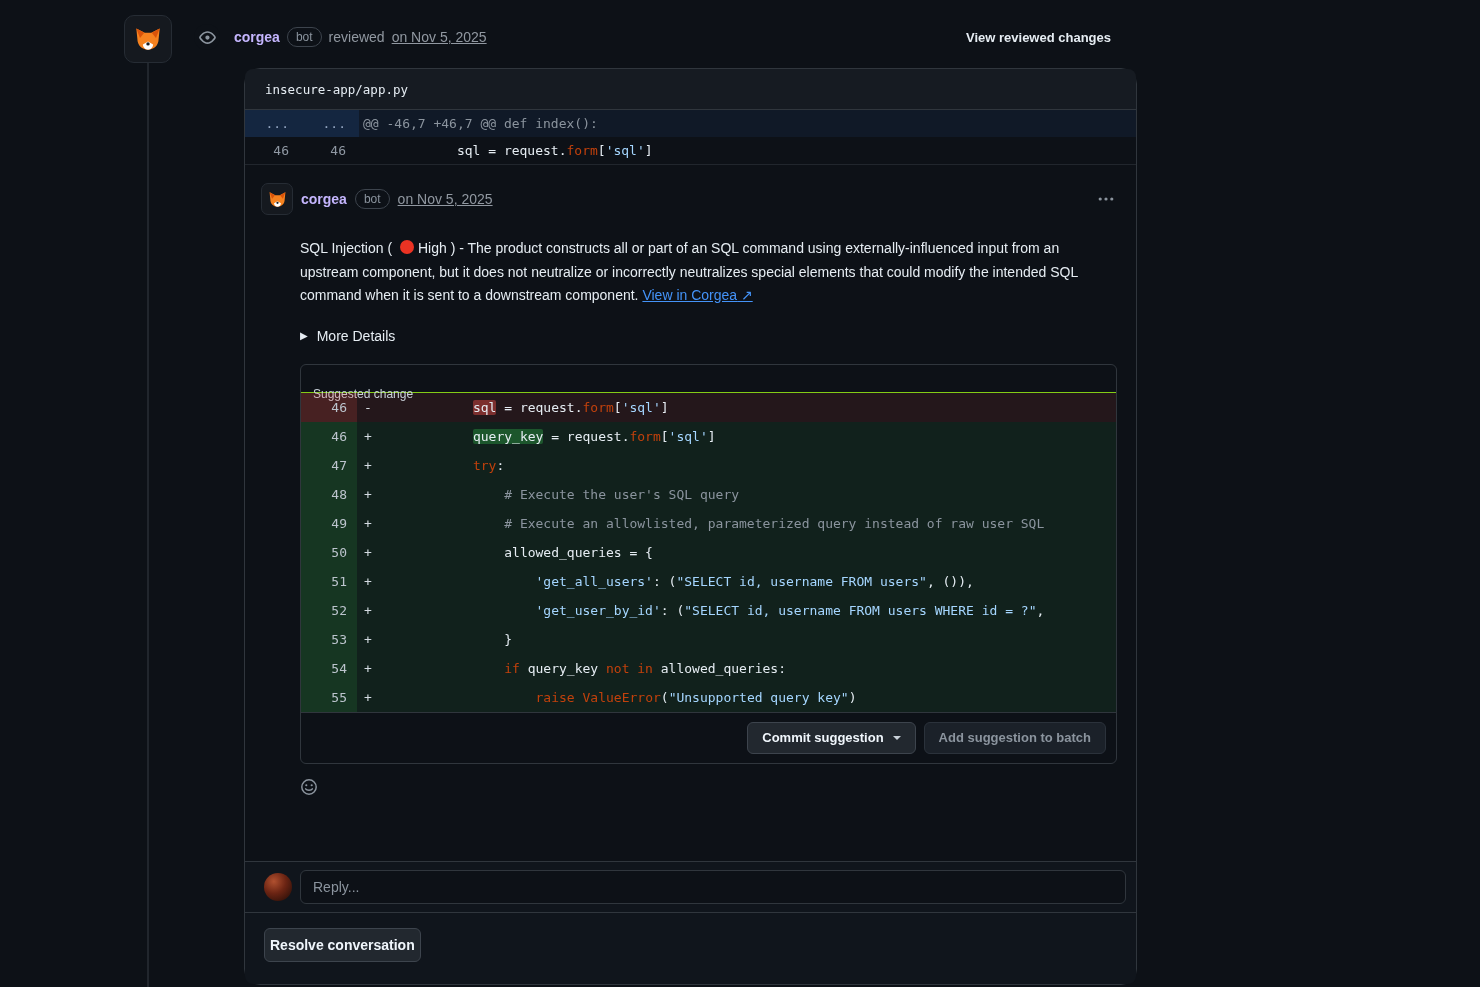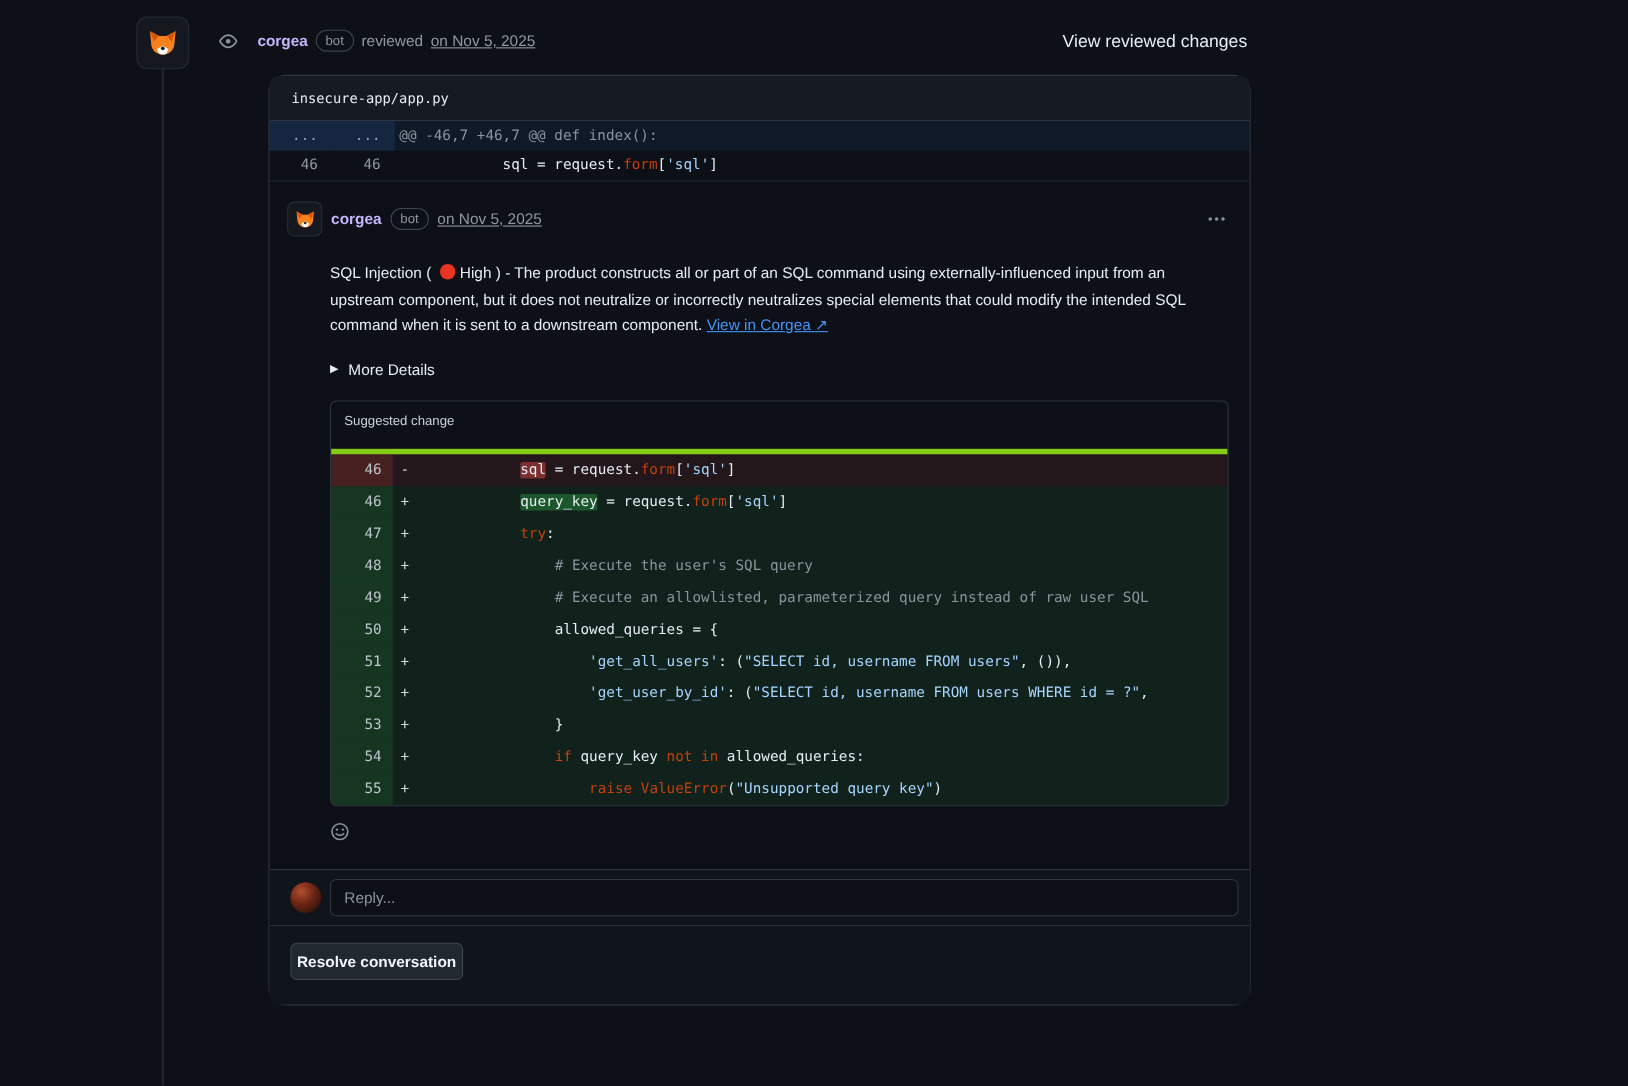--- a/index.html
+++ b/index.html
@@ -22,21 +22,21 @@
     border-radius:50%; display:flex; align-items:center; justify-content:center; color:#8b949e; z-index:2; }
 
   .review-header { position:absolute; left:234px; top:27px; display:flex; align-items:center; gap:7px; font-size:14px; }
   .author { font-weight:700; color:#c4b5fd; cursor:pointer; }
   .badge {
     border:1px solid #3d444d; color:#8b949e; font-size:12px; line-height:18px;
     padding:0 8px; border-radius:10px; font-weight:400;
   }
   .muted { color:#9198a1; }
   .date-link { color:#9198a1; text-decoration:underline; cursor:pointer; }
-  .view-changes { position:absolute; top:30px; left:966px; font-size:16px; font-weight:400; color:#e6edf3; cursor:pointer; }
+  .view-changes { position:absolute; top:30px; left:966px; font-size:13px; font-weight:700; color:#e6edf3; cursor:pointer; }
 
   .card {
     position:absolute; left:244px; top:68px; width:893px;
     border:1px solid #30363d; border-radius:16px; background:#0d1117;
   }
   .file-header {
     height:41px; background:#161b22; border-bottom:1px solid #30363d;
     border-radius:8px 8px 0 0; display:flex; align-items:center; padding:0 20px;
     font-family:"DejaVu Sans Mono","Liberation Mono",monospace; font-size:12.5px; color:#e6edf3;
   }
@@ -56,21 +56,21 @@
   .kebab { margin-left:auto; color:#8b949e; cursor:pointer; display:flex; align-items:center; }
 
   .c-body { margin:22px 0 0 55px; width:795px; font-size:14px; line-height:23.5px; color:#e6edf3; }
   .link { color:#4493f8; text-decoration:underline; cursor:pointer; }
   .sev-dot { display:inline-block; width:14px; height:14px; border-radius:50%; background:#eb3323; vertical-align:-1px; margin:0 4px; }
 
   .more-details { margin:20px 0 0 55px; display:flex; align-items:center; gap:9px; font-size:14px; cursor:pointer; width:fit-content; }
   .tri { font-size:10px; color:#e6edf3; }
 
   .suggestion { margin:20px 19px 0 55px; border:1px solid #30363d; border-radius:6px; overflow:hidden; }
-  .s-header { height:48px; line-height:35px; padding:0 12px; font-size:12px; color:#c9d1d9; border-bottom:5px solid #84cc16; }
+  .s-header { height:28px; line-height:35px; padding:12px 12px; font-size:12px; color:#c9d1d9; border-bottom:1px solid #84cc16; }
   .s-lines { font-family:"DejaVu Sans Mono","Liberation Mono",monospace; font-size:13px; }
   .sline { display:flex; height:29px; line-height:29px; }
   .sline.wrap { height:21px; line-height:17px; }
   .snum { width:56px; flex:none; text-align:right; padding-right:10px; color:#bcc4cd; }
   .ssign { width:22px; flex:none; text-align:center; color:#d5dce3; }
   .scode { flex:1; white-space:pre; color:#e6edf3; }
   .sline.del { background:rgba(248,81,73,0.10); }
   .sline.del .snum { background:rgba(248,81,73,0.17); }
   .sline.add { background:rgba(46,160,67,0.12); }
   .sline.add .snum { background:rgba(46,160,67,0.17); }
@@ -79,21 +79,21 @@
   .kw { color:#c2410c; } .str { color:#a5d6ff; } .blue { color:#c2410c; } .cm { color:#8b949e; }
 
   .s-actions { display:flex; justify-content:flex-end; gap:8px; padding:9px 10px; border-top:1px solid #30363d; }
   .btn { height:32px; padding:0 14px; border-radius:6px; font-size:13px; font-weight:700; font-family:inherit; cursor:pointer; }
   .btn-commit { background:#22282f; border:1px solid #3d444d; color:#f0f6fc; display:flex; align-items:center; gap:9px; }
   .caret { width:0; height:0; border-left:4px solid transparent; border-right:4px solid transparent; border-top:4px solid #c9d1d9; }
   .btn-batch { background:#1b2129; border:1px solid #2b323b; color:#8b949e; }
 
   .smiley { margin:14px 0 0 55px; background:none; border:none; cursor:pointer; display:block; color:#8b949e; padding:0; }
 
-  .reply-section { display:flex; align-items:center; gap:8px; padding:8px 10px 8px 19px; border-top:1px solid #30363d; background:#10151c; }
+  .reply-section { display:flex; align-items:center; gap:8px; padding:8px 10px 8px 19px; border-top:1px solid #30363d; background:#10151c;margin-top:40px; }
   .avatar-xs { width:28px; height:28px; border-radius:50%; flex:none;
     background:radial-gradient(circle at 35% 30%, #b0502f 0%, #6b2413 45%, #2a0f08 90%); }
   .reply-input {
     flex:1; height:34px; background:#0d1117; border:1px solid #30363d; border-radius:6px;
     padding:0 12px; color:#e6edf3; font-size:14px; font-family:inherit; outline:none;
   }
   .reply-input::placeholder { color:#8b949e; }
 
   .resolve-section { padding:15px 19px 22px 19px; border-top:1px solid #30363d; background:#10151c; border-radius:0 0 8px 8px; }
   .resolve { background:#22282f; border:1px solid #3d444d; color:#f0f6fc; height:34px; font-size:14px; padding:0 5px; }
@@ -231,20 +231,27 @@
               <span class="snum">54</span>
               <span class="ssign">+</span>
               <span class="scode"><span>                </span><span class="kw">if</span><span> query_key </span><span class="kw">not</span><span> </span><span class="kw">in</span><span> allowed_queries:</span></span>
             </div>
             <div class="sline add">
               <span class="snum">55</span>
               <span class="ssign">+</span>
               <span class="scode"><span>                    </span><span class="kw">raise</span><span> </span><span class="blue">ValueError</span><span>(</span><span class="str">"Unsupported query key"</span><span>)</span></span>
             </div>
           </div>
+        <div class="s-actions">
+          <button class="btn btn-commit">
+            <span>Commit suggestion</span>
+            <span class="caret"></span>
+          </button>
+          <button class="btn btn-batch">Add suggestion to batch</button>
+        </div>
       </div>
 
       <button class="smiley">
         <svg width="18" height="18" viewBox="0 0 16 16">
           <circle cx="8" cy="8" r="6.4" stroke="#8b949e" stroke-width="1.3" fill="none"></circle>
           <circle cx="5.6" cy="6.4" r="0.95" fill="#8b949e"></circle>
           <circle cx="10.4" cy="6.4" r="0.95" fill="#8b949e"></circle>
           <path d="M5 9.6 C6 11.3, 10 11.3, 11 9.6" stroke="#8b949e" stroke-width="1.3" fill="none" stroke-linecap="round"></path>
         </svg>
       </button>

